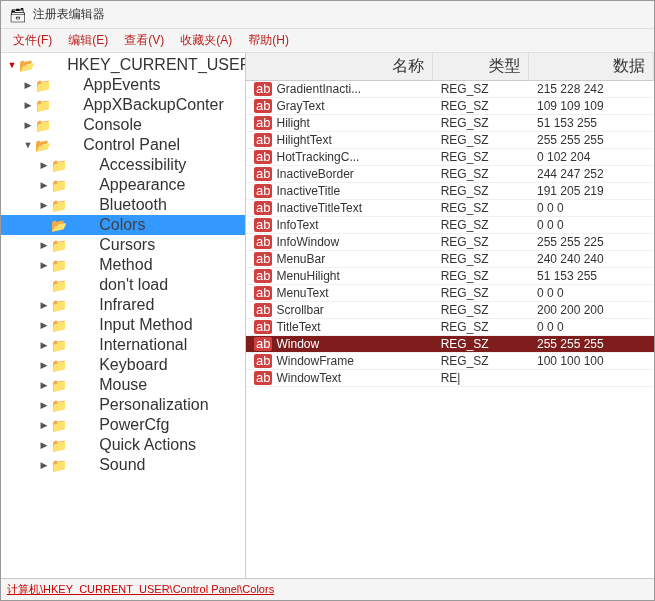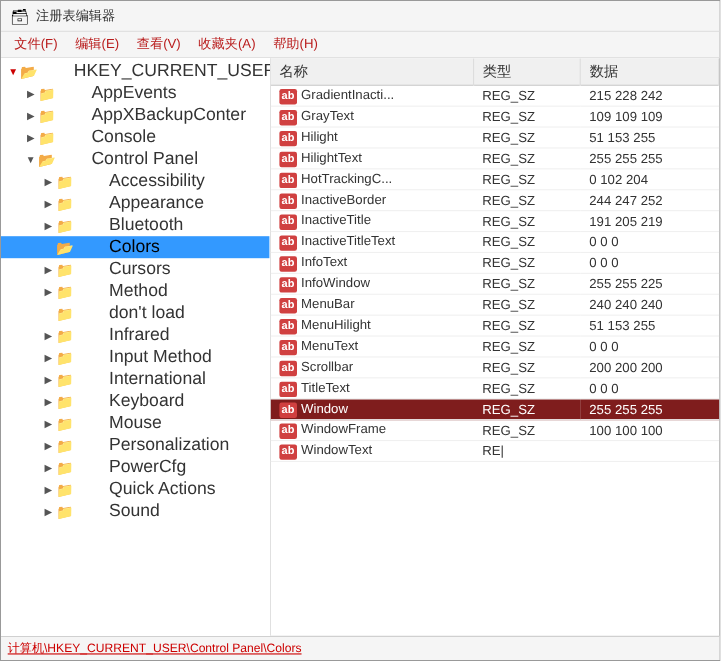--- a/index.html
+++ b/index.html
@@ -71,21 +71,21 @@
       padding: 1px 0;
       cursor: pointer;
       white-space: nowrap;
       min-height: 18px;
     }
     .tree-item.selected {
       background: #3399ff;
       color: #fff;
     }
     .tree-item.selected .tree-label {
-      color: #000000;
+      color: #404040;
     }
     .tree-indent {
       display: inline-block;
       width: 16px;
       flex-shrink: 0;
     }
     .tree-toggle {
       display: inline-flex;
       align-items: center;
       justify-content: center;
@@ -122,24 +122,24 @@
     }
     table {
       width: 100%;
       border-collapse: collapse;
     }
     thead tr {
       background: #f0f0f0;
       border-bottom: 1px solid #ccc;
     }
     thead th {
-      text-align: left;
+      text-align: right;
       padding: 3px 8px;
       font-weight: normal;
-      font-size: 13px;
+      font-size: 16px;
       color: #333;
       border-right: 1px solid #ddd;
       cursor: pointer;
     }
     tbody tr {
       border-bottom: 1px solid #f0f0f0;
     }
     tbody tr.selected {
       background: #7f1d1d;
       color: #fff;
@@ -150,22 +150,22 @@
     td {
       padding: 1px 8px;
       font-size: 12px;
       color: #333;
       white-space: nowrap;
     }
     .ab-icon {
       display: inline-block;
       background: #d04040;
       color: #fff;
-      font-size: 10px;
-      font-weight: bold;
+      font-size: 13px;
+      font-weight: normal;
       padding: 0 2px;
       border-radius: 2px;
       margin-right: 4px;
       line-height: 14px;
     }
     .status-bar {
       height: 22px;
       border-top: 1px solid #ccc;
       background: #f5f5f5;
       display: flex;

